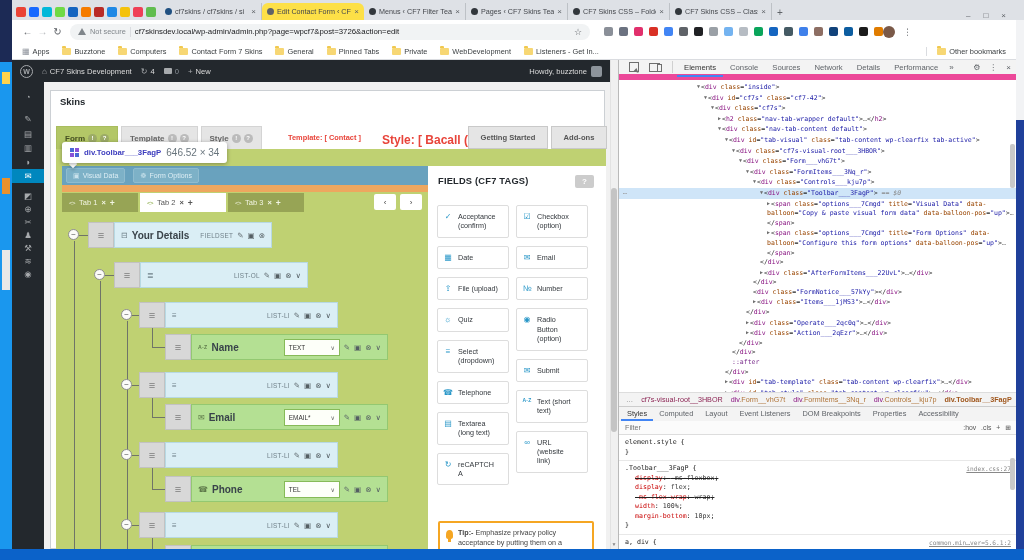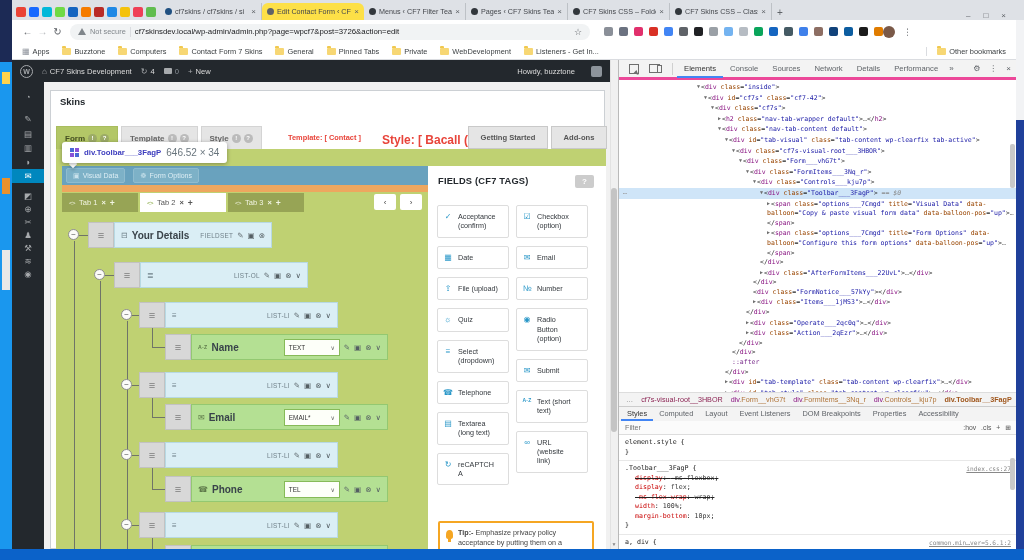--- a/index.html
+++ b/index.html
@@ -43,21 +43,21 @@
   .bfold{width:9px;height:7px;background:#f7d774;border-radius:1px;display:inline-block;position:relative;}
   .bfold:before{content:"";position:absolute;top:-2px;left:0;width:4px;height:2px;background:#f0c84f;border-radius:1px 1px 0 0;}
   #apps-ico{color:#8a8f98;font-size:8px;}
   #other-bm{margin-left:auto;display:flex;align-items:center;gap:3px;border-left:1px solid #dadce0;padding-left:10px;}
   
   #adminbar{left:12px;top:60px;width:598px;height:22px;background:#23282d;display:flex;align-items:center;gap:9px;padding:0 8px;box-sizing:border-box;color:#c3c4c7;}
   #wplogo{width:11px;height:11px;border:1.5px solid #a7aaad;border-radius:50%;color:#a7aaad;font-size:7px;line-height:11px;text-align:center;font-weight:bold;}
   .abitem{display:flex;align-items:center;gap:3px;font-size:7.6px;color:#ddd;}
   .abico{font-size:8px;color:#a7aaad;}
   .bub{width:8px;height:6px;background:#a7aaad;border-radius:1px;display:inline-block;}
-  #howdy{margin-left:auto;display:flex;align-items:center;gap:16px;font-size:7.6px;color:#ddd;}
+  #howdy{margin-left:auto;display:flex;align-items:center;gap:4px;font-size:7.6px;color:#ddd;}
   #avatar-wp{width:11px;height:11px;background:#8d949b;border-radius:2px;}
   #wpsidebar{left:12px;top:82px;width:32px;height:467px;background:#23282d;z-index:5;}
   .wpi{position:absolute;left:0;width:32px;height:14px;text-align:center;font-size:8.5px;color:#a7aaad;line-height:14px;}
   .wpi.on{background:#0087be;color:#fff;}
   .wpi.on:after{content:"";position:absolute;right:-4px;top:3px;border:4px solid transparent;border-left:4px solid #0087be;}
   #pagebg{left:44px;top:82px;width:566px;height:467px;background:#f1f1f1;}
   #panel{left:50px;top:90px;width:555px;height:459px;background:#fff;border:1px solid #ccd0d4;box-sizing:border-box;}
   #skins-title{left:60px;top:96px;font-size:9.5px;font-weight:bold;color:#23282d;}
   
   #navtabs{left:56px;top:126px;display:flex;gap:3px;height:23px;}
@@ -120,21 +120,21 @@
   .bulb{width:7px;height:9px;background:#f5a623;border-radius:50% 50% 30% 30%;flex:none;margin-top:2px;position:relative;}
   .bulb:after{content:"";position:absolute;left:2px;bottom:-3px;width:3px;height:3px;background:#f5a623;}
   #tiptext{font-size:7.2px;color:#444;line-height:1.35;}
   #tiplink{color:#f5a623;}
   
   #sb{left:610px;top:60px;width:8px;height:489px;background:#f0f0f0;border-left:1px solid #e2e2e2;box-sizing:border-box;}
   #sb-thumb{left:611px;top:188px;width:6px;height:244px;background:#c4c4c4;border-radius:3px;}
   #sb-down{left:610px;top:540px;width:8px;height:9px;font-size:5px;color:#888;text-align:center;line-height:9px;}
   
   #dt{left:618px;top:60px;width:398px;height:489px;background:#fff;border-left:1px solid #b9b9b9;box-sizing:border-box;}
-  #dtbar{position:absolute;left:0;top:0;width:398px;height:20px;background:#f3f3f3;border-bottom:3px solid #ec4899;display:flex;align-items:center;box-sizing:border-box;padding:0 6px;text-align:right;}
+  #dtbar{position:absolute;left:0;top:0;width:398px;height:20px;background:#f3f3f3;border-bottom:6px solid #ec4899;display:flex;align-items:center;box-sizing:border-box;padding:0 6px;text-align:right;}
   .ico-insp{width:8px;height:8px;border:1px solid #6e6e6e;position:relative;margin:0 4px;}
   .ico-insp:after{content:"";position:absolute;right:-3px;bottom:-3px;border:2px solid transparent;border-left:5px solid #6e6e6e;transform:rotate(45deg);}
   .ico-dev{width:9px;height:7px;border:1px solid #6e6e6e;position:relative;margin:0 8px 0 6px;}
   .ico-dev:after{content:"";position:absolute;right:-3px;bottom:-1px;width:3px;height:6px;background:#f3f3f3;border:1px solid #6e6e6e;}
   #dtbar .sep{width:1px;height:12px;background:#d0d0d0;margin:0 4px;}
   .dtab{padding:0 7px;font-size:7.7px;color:#5f6368;height:19px;line-height:19px;}
   .dtab.on{color:#333;border-bottom:2px solid #4285f4;box-sizing:border-box;}
   #dt-more{font-size:8px;color:#5f6368;padding:0 4px;}
   #dt-right{margin-left:auto;display:flex;gap:9px;align-items:center;font-size:8px;color:#5f6368;}
   #dom{position:absolute;left:0;top:20px;width:398px;height:312px;overflow:hidden;font-family:"DejaVu Sans Mono",monospace;font-size:6.5px;padding-top:2px;box-sizing:border-box;}

